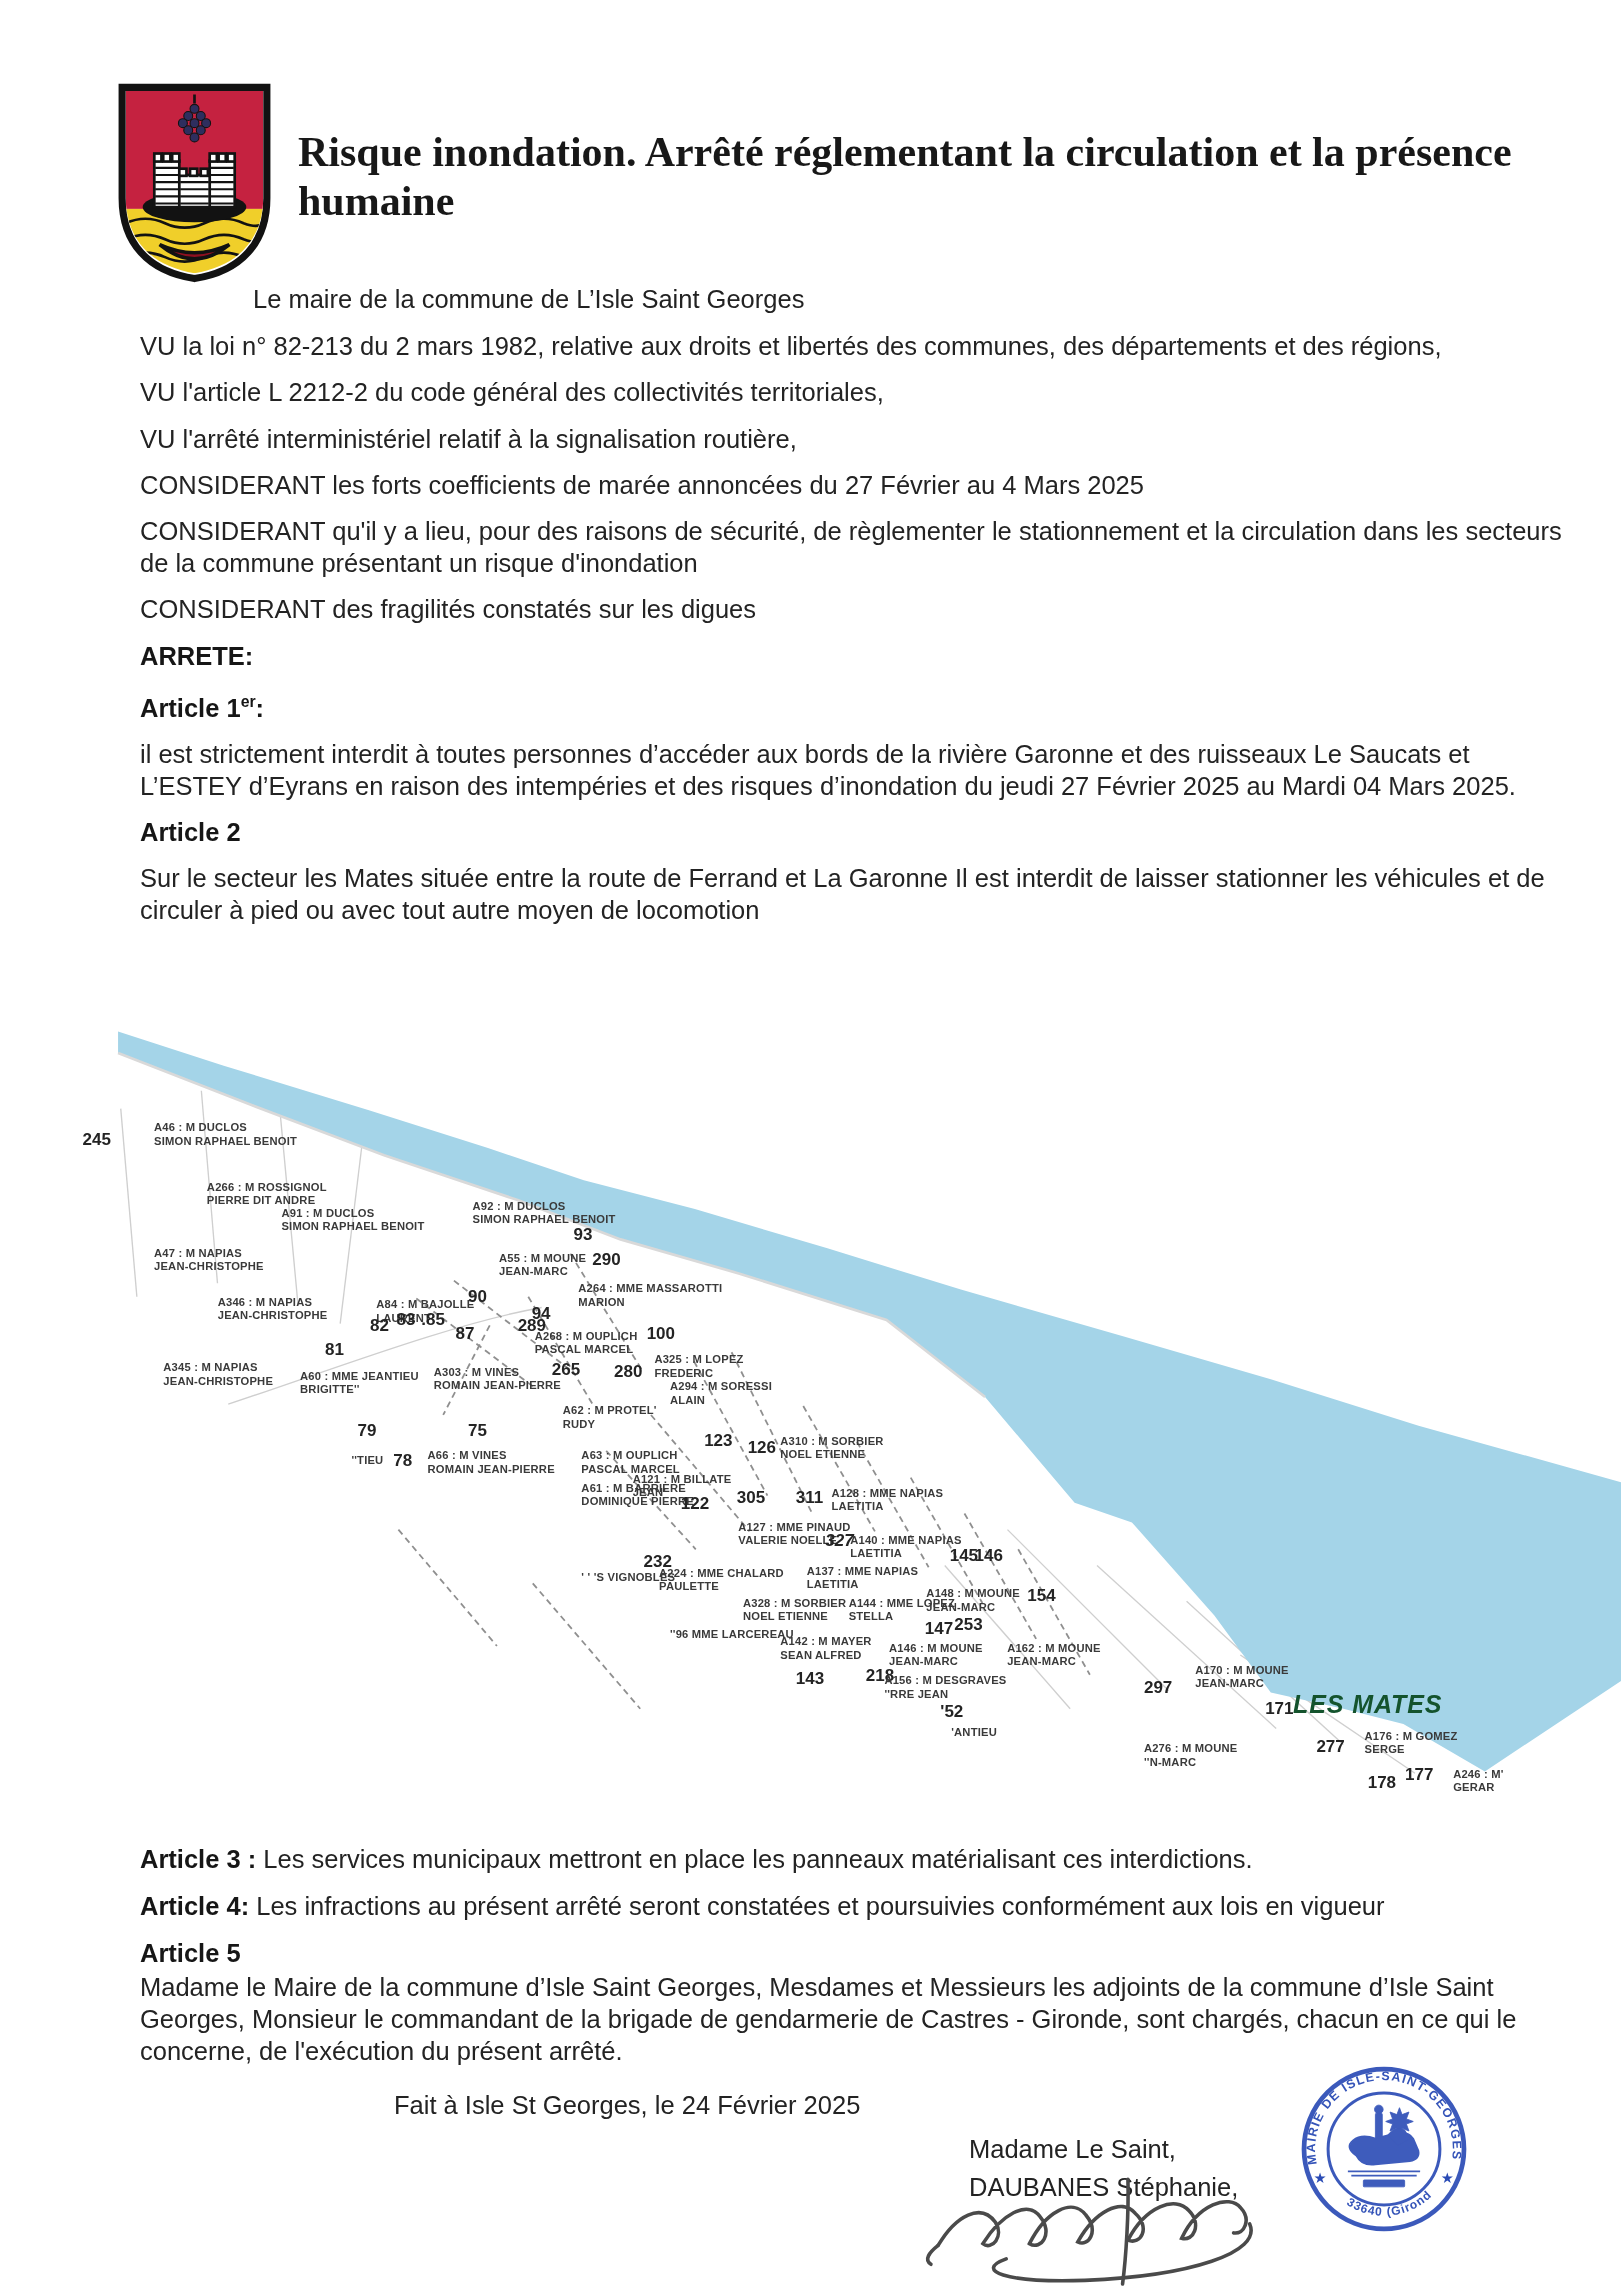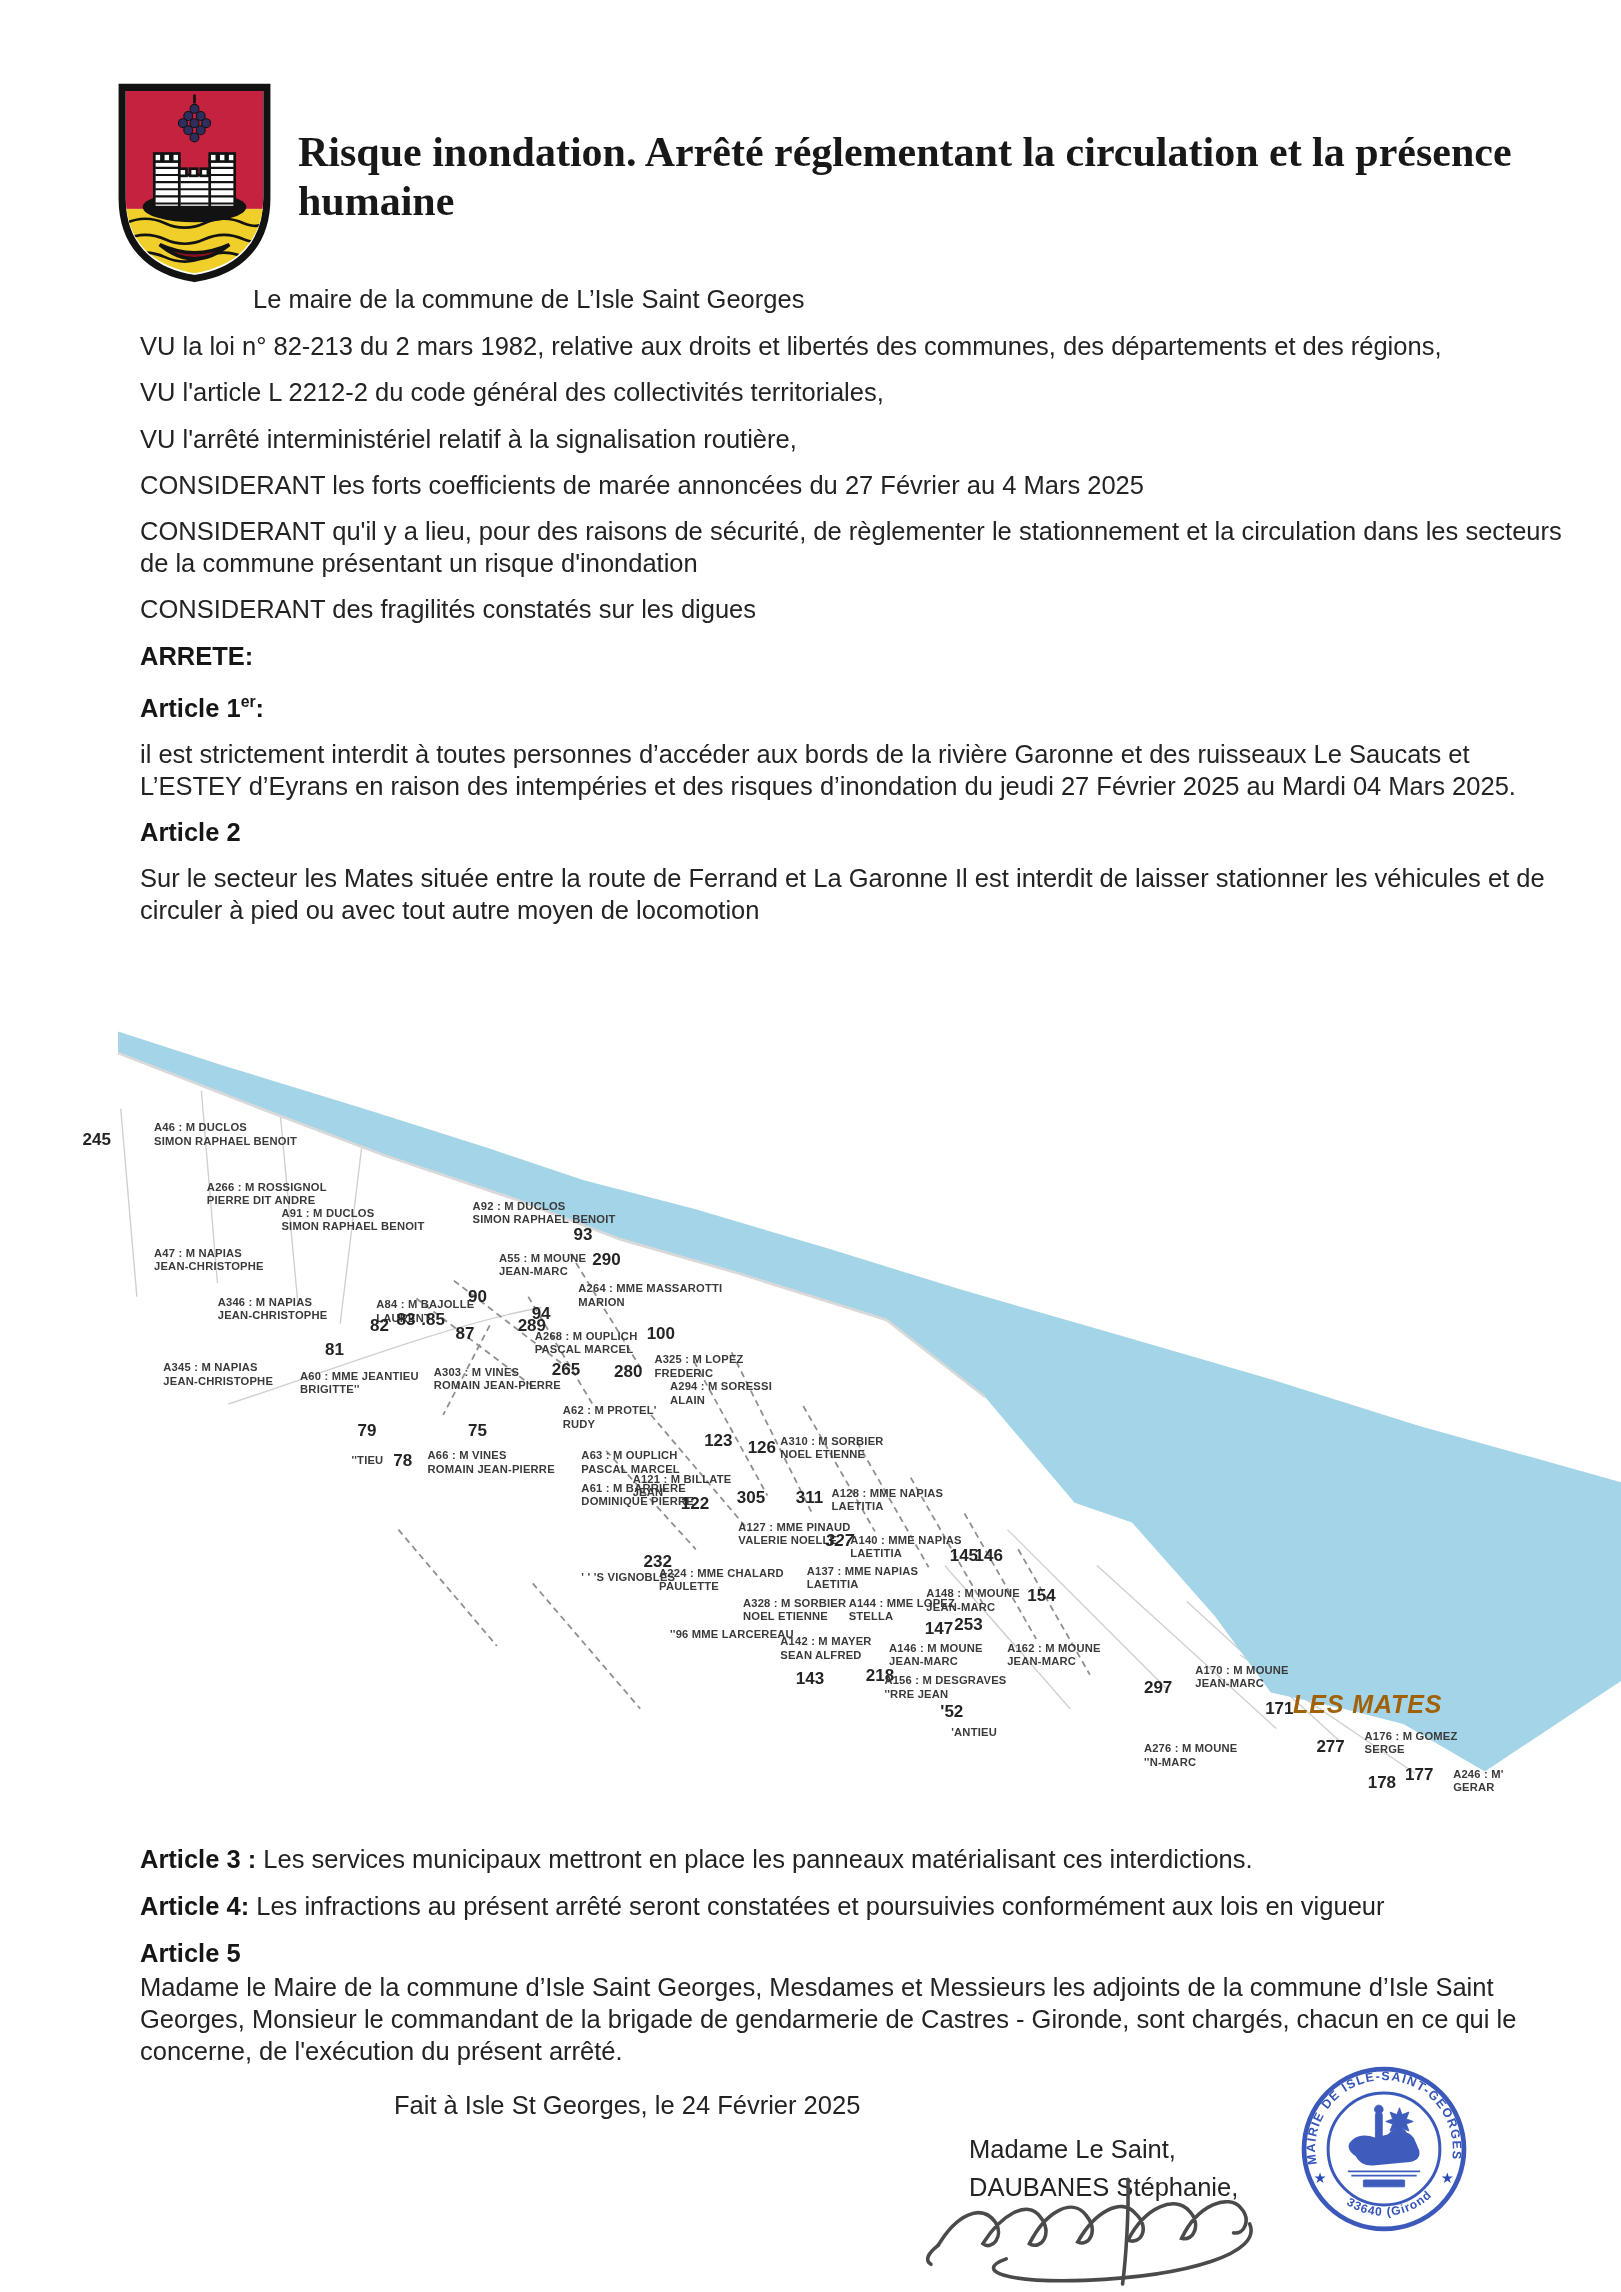--- a/index.html
+++ b/index.html
@@ -23,21 +23,21 @@
   #flow-top{top:330px;}
   #flow-bottom{top:1843px;}
   #flow-bottom p{margin:0 0 15px 0;}
   #flow-bottom p.tight{margin-bottom:1.8px;}
   
   .map{position:absolute;left:67px;top:1028px;width:1554px;height:799px;background:#ffffff;}
   .map svg{position:absolute;left:0;top:0;}
   .ml{position:absolute;white-space:pre-line;transform:translate(0,0);}
   .ml.name{font-size:11.2px;line-height:1.2;font-weight:700;color:#3a3a3a;letter-spacing:0.2px;}
   .ml.num{font-size:17px;font-weight:700;color:#242424;}
-  .ml.place{font-size:25px;font-weight:bold;font-style:italic;color:#a16207;letter-spacing:0.9px;}
+  .ml.place{font-size:25px;font-weight:bold;font-style:italic;color:#14532d;letter-spacing:0.9px;}
   
   .place-date{position:absolute;left:394px;top:2091px;font-size:25.5px;color:#232323;}
   .sig-block{position:absolute;left:969px;top:2130px;font-size:25.5px;line-height:38px;color:#232323;}
   .stamp{position:absolute;left:1298px;top:2063px;width:172px;height:172px;}
   .signature{position:absolute;left:922px;top:2163px;width:385px;height:130px;}
 </style>
 </head>
 <body>
 
 <svg class="crest" viewBox="0 0 178 226" aria-hidden="true">

